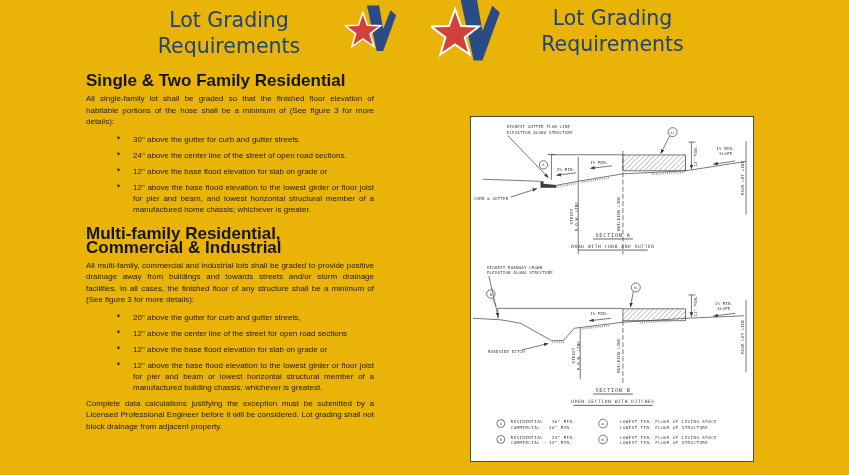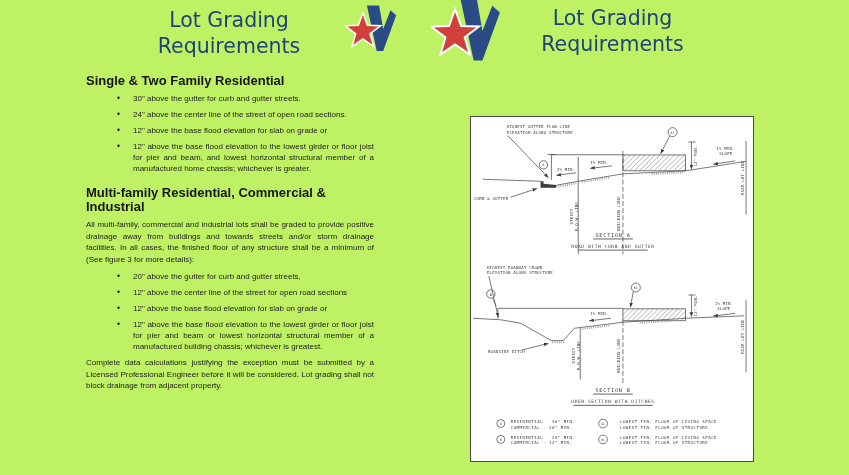--- a/index.html
+++ b/index.html
@@ -1,32 +1,32 @@
 <!DOCTYPE html>
 <html><head>
 <meta charset="utf-8">
 <style>
   html,body{margin:0;padding:0;background:#e8e8e8;}
   .stage{position:relative;width:849px;height:475px;background:#ffffff;overflow:hidden;
          font-family:"Liberation Sans",sans-serif;}
-  .slide{position:absolute;top:0;height:475px;background:#bef264;overflow:hidden;}
+  .slide{position:absolute;top:0;height:475px;background:#eab308;overflow:hidden;}
   .slide-left{left:0;width:425px;}
   .slide-right{left:425px;width:424px;}
 
   .title{position:absolute;text-align:center;color:#1f4379;
          font-family:"DejaVu Sans",sans-serif;font-size:20.5px;line-height:26px;font-weight:normal;}
   .slide-left .title{left:34px;top:7px;width:390px;}
   .slide-right .title{left:40px;top:5px;width:295px;}
 
   .logo{position:absolute;}
   .logo-left{left:345px;top:2px;width:52px;height:54px;}
   .logo-right{left:6px;top:-2px;width:70px;height:66px;}
 
   .content{position:absolute;left:86px;top:74px;width:288px;color:#1c1c1c;}
-  .sec-head{font-size:13px;font-weight:bold;color:#151515;margin:0 0 5px 0;line-height:14px;}
+  .sec-head{font-size:17px;font-weight:bold;color:#151515;margin:0 0 5px 0;line-height:14px;}
   .content p{font-size:8px;line-height:11.5px;text-align:justify;margin:0 0 6px 0;}
   .content ul{list-style:none;margin:0 0 3px 0;padding:0;}
   .content li{position:relative;padding-left:47px;font-size:8px;line-height:11px;
               text-align:justify;margin-bottom:5px;}
   .content li::before{content:"\2022";position:absolute;left:31px;top:-0.5px;font-size:8.5px;}
   .note{font-size:8.2px;font-weight:bold;margin:2px 0 4px 0;text-align:left;}
   .content p.last{margin-bottom:0;}
   .sec-head.second{margin-top:12px;}
 
   .fig-caption{position:absolute;left:38px;top:66px;font-size:11.5px;font-weight:bold;color:#111;}
@@ -46,20 +46,21 @@
       <polygon points="22,10 27.5,25.5 43.9,25.9 30.8,35.9 35.5,51.6 22,42.3 8.5,51.6 13.2,35.9 0.1,25.9 16.5,25.5" fill="#d2403c" stroke="#ffffff" stroke-width="1.8"></polygon>
     </svg>
 
     <div class="title">
       <div>Lot Grading</div>
       <div>Requirements</div>
     </div>
 
     <div class="content">
       <div class="sec-head">Single &amp; Two Family Residential</div>
+      <p>All single-family lot shall be graded so that the finished floor elevation of habitable portions of the hose shall be a minimum of (See figure 3 for more details):</p>
       <ul>
         <li>30" above the gutter for curb and gutter streets.</li>
         <li>24" above the center line of the street of open road sections.</li>
         <li>12" above the base flood elevation for slab on grade or</li>
         <li>12" above the base flood elevation to the lowest girder or floor joist for pier and beam, and lowest horizontal structural member of a manufactured home chassis; whichever is greater.</li>
       </ul>
 
       <div class="sec-head second">Multi-family Residential, Commercial &amp; Industrial</div>
       <p>All multi-family, commercial and industrial lots shall be graded to provide positive drainage away from buildings and towards streets and/or storm drainage facilities. In all cases, the finished floor of any structure shall be a minimum of (See figure 3 for more details):</p>
       <ul>

